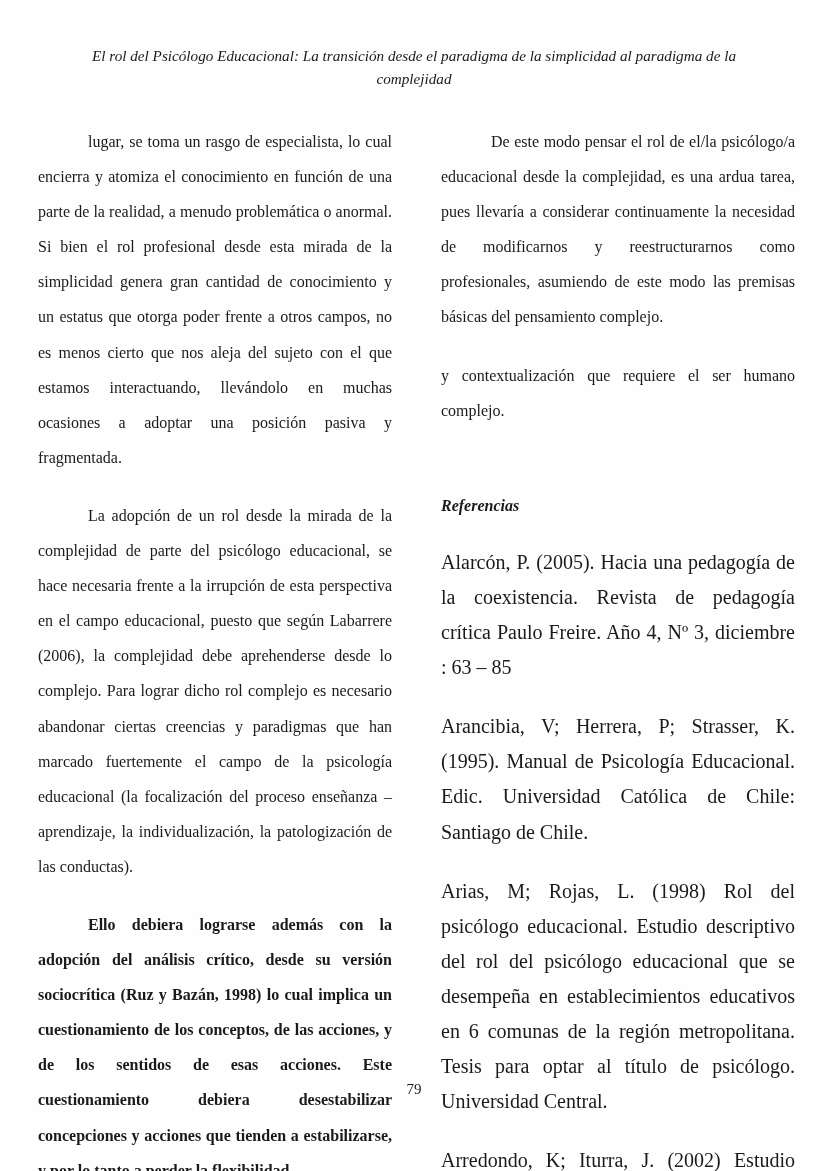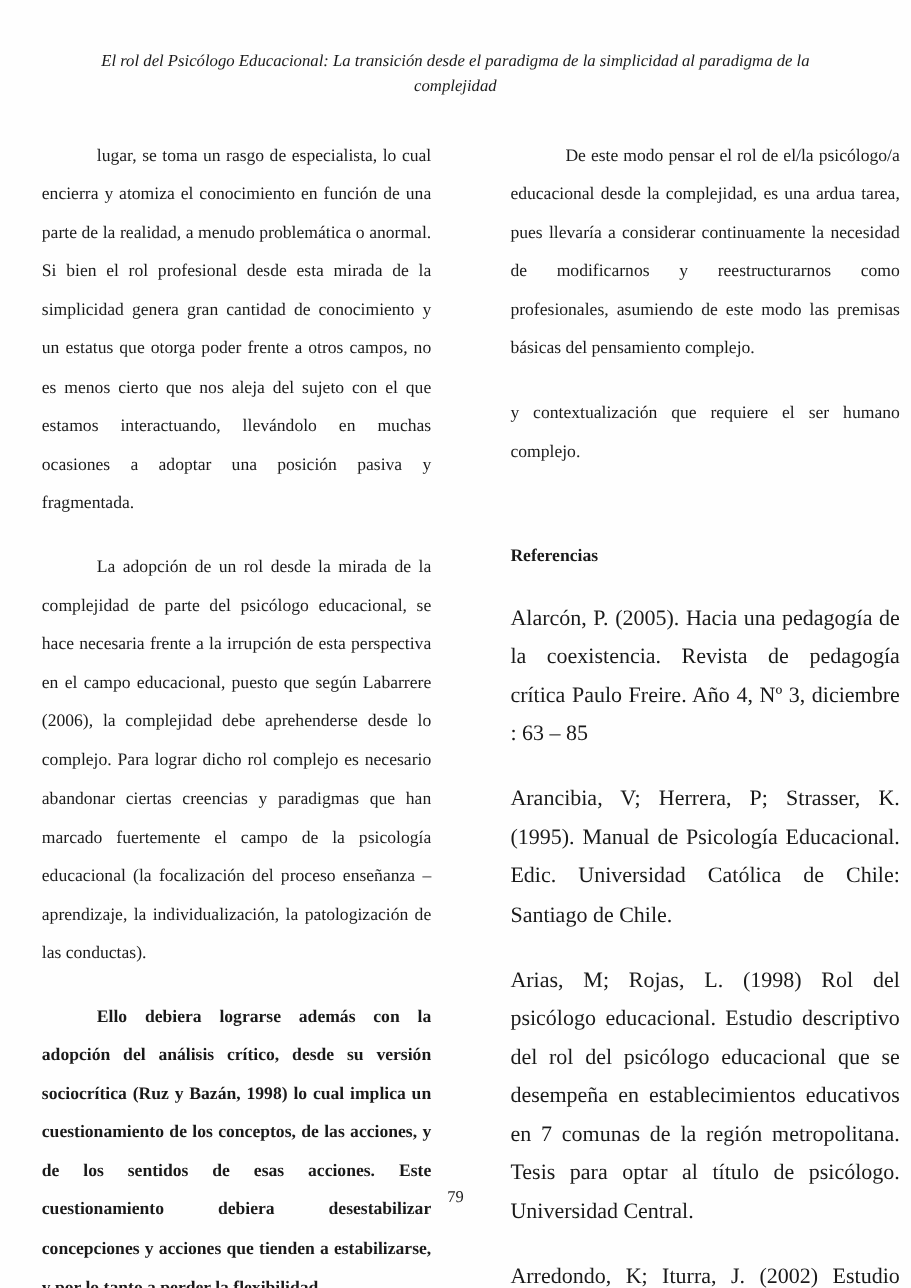--- a/index.html
+++ b/index.html
@@ -36,21 +36,21 @@
   }
 
   
   .columns {
     position: absolute;
     top: 124px;
     left: 38px;
     width: 752px;
     height: 930px;
     display: flex;
-    gap: 72px;
+    gap: 49px;
   }
   .column {
     width: 354px;
     flex: 0 0 354px;
   }
   .column.right {
     width: 354px;
     flex: 0 0 354px;
   }
 
@@ -71,20 +71,21 @@
     margin-bottom: 0;
     font-weight: bold;
   }
 
   h2.refs-heading {
     margin: 0 0 22px 0;
     font-size: 16px;
     line-height: 35.1px;
     font-weight: bold;
     text-align: left;
+    font-style: italic;
   }
 
   p.ref {
     margin: 0 0 24px 0;
     font-size: 20px;
     line-height: 35.1px;
     text-align: justify;
     text-indent: 0;
     hyphens: none;
   }
@@ -123,21 +124,21 @@
     <div class="column right">
       <p class="para">De este modo pensar el rol de el/la psicólogo/a educacional desde la complejidad, es una ardua tarea, pues llevaría a considerar continuamente la necesidad de modificarnos y reestructurarnos como profesionales, asumiendo de este modo las premisas básicas del pensamiento complejo.</p>
       <p class="para noindent">y contextualización que requiere el ser humano complejo.</p>
 
       <div class="refs-gap"></div>
 
       <h2 class="refs-heading">Referencias</h2>
 
       <p class="ref">Alarcón, P. (2005). Hacia una pedagogía de la coexistencia. Revista de pedagogía crítica Paulo Freire. Año 4, Nº 3, diciembre : 63 – 85</p>
       <p class="ref">Arancibia, V; Herrera, P; Strasser, K. (1995). Manual de Psicología Educacional. Edic. Universidad Católica de Chile: Santiago de Chile.</p>
-      <p class="ref">Arias, M; Rojas, L. (1998) Rol del psicólogo educacional. Estudio descriptivo del rol del psicólogo educacional que se desempeña en establecimientos educativos en 7 comunas  de la región metropolitana.  Tesis para optar al título de psicólogo. Universidad Central.</p>
+      <p class="ref">Arias, M; Rojas, L. (1998) Rol del psicólogo educacional. Estudio descriptivo del rol del psicólogo educacional que se desempeña en establecimientos educativos en 6 comunas  de la región metropolitana.  Tesis para optar al título de psicólogo. Universidad Central.</p>
       <p class="ref last">Arredondo, K; Iturra, J. (2002) Estudio exploratorio descriptivo acerca de las posibles significaciones y expectativas que los psicólogos en la región metropolitana asignan a los OFT de la</p>
     </div>
 
   </div>
 
   <div class="page-number">79</div>
 
 </div>
 
 </body></html>

